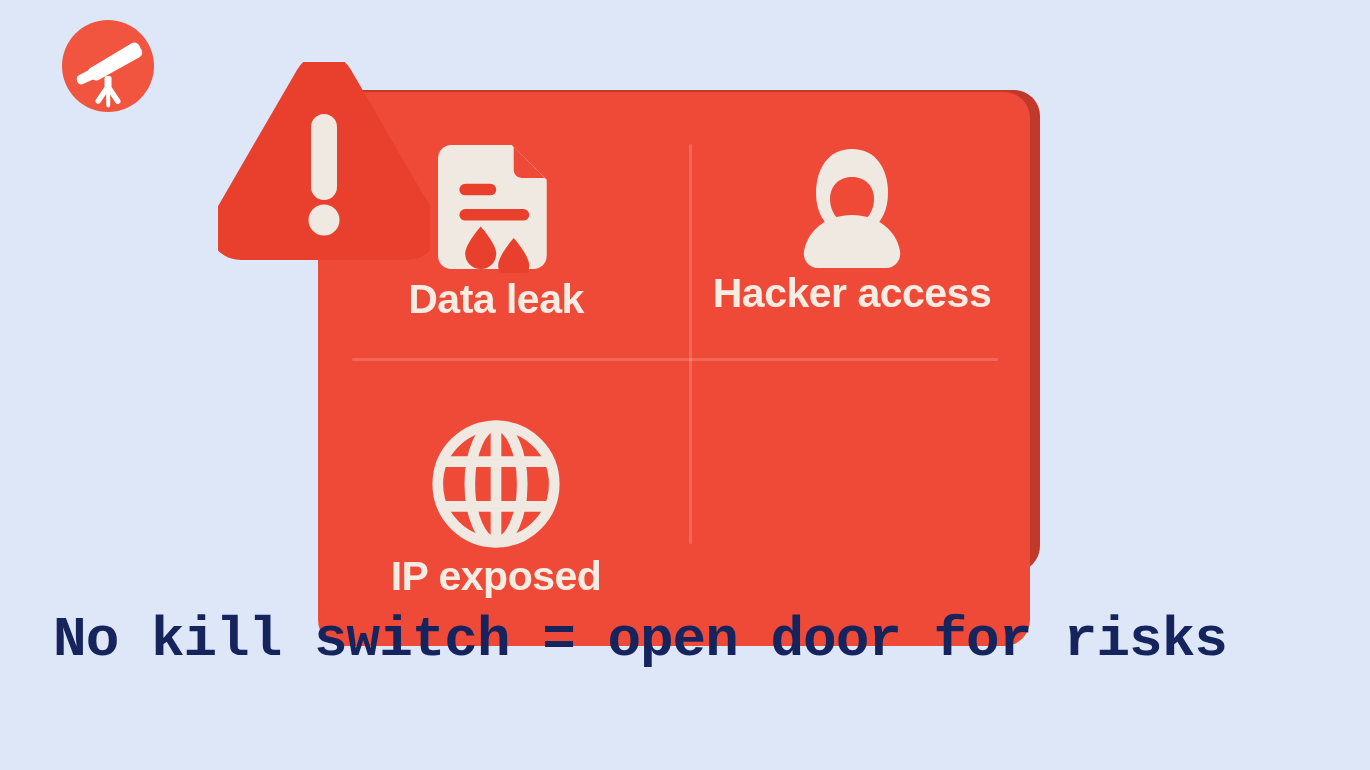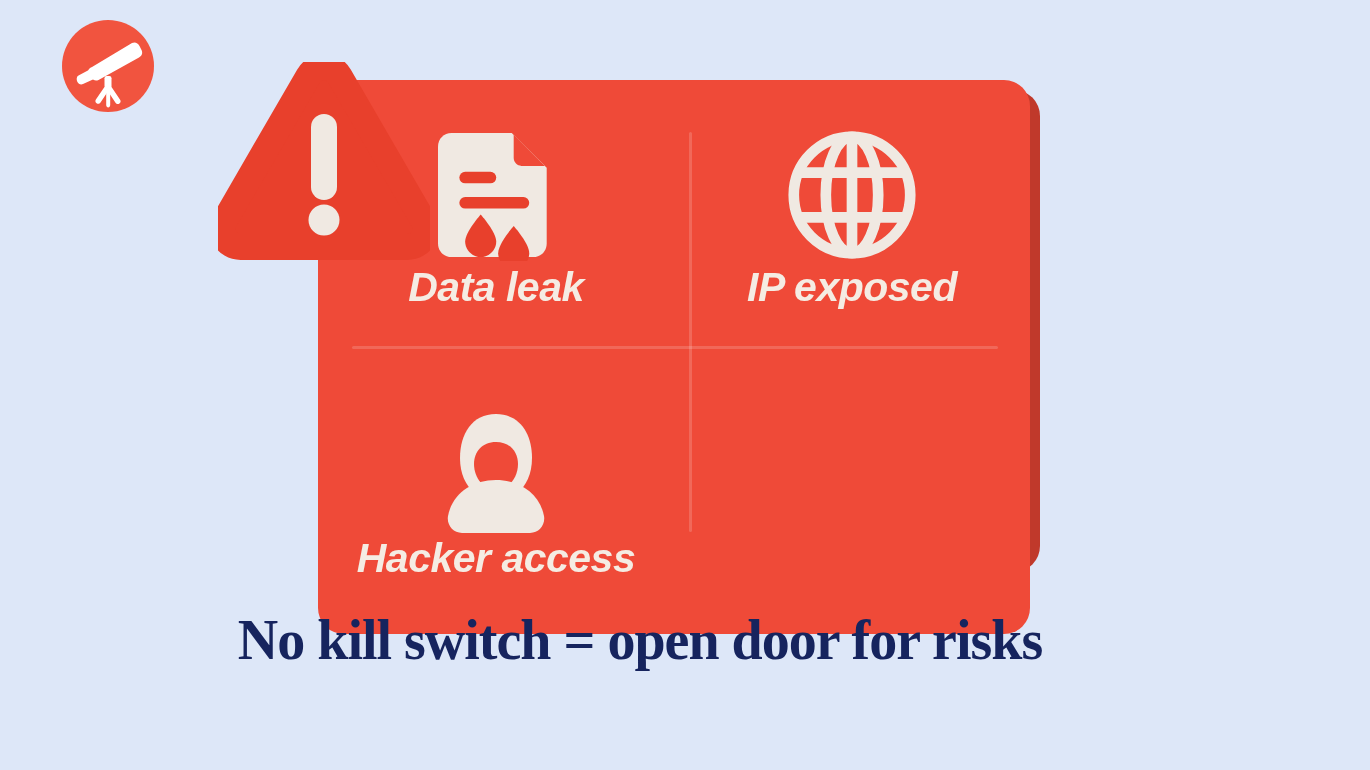--- a/index.html
+++ b/index.html
@@ -47,27 +47,26 @@
     left: 10px;
     top: 10px;
     width: 712px;
     height: 482px;
     background: #c0392b;
     border-radius: 26px;
   }
   #risk-card {
     position: absolute;
     left: 0;
-    top: 0;
+    top: 12px;
     width: 712px;
     height: 554px;
     background: #ef4a38;
     border-radius: 26px;
     overflow: hidden;
-    font-style: italic;
   }
 
   
   .divider-v {
     position: absolute;
     left: 371px;
     top: 52px;
     width: 3px;
     height: 400px;
     background: rgba(255,255,255,0.17);
@@ -126,21 +125,21 @@
   }
 
   
   #caption {
     position: absolute;
     left: 0;
     top: 608px;
     width: 1280px;
     text-align: center;
     color: #16245e;
-    font-family: Liberation Serif, serif;
+    font-family: Liberation Mono, monospace;
     font-weight: bold;
     font-size: 56px;
     letter-spacing: -1px;
     line-height: 1.15;
   }
 </style>
 </head>
 <body>
 
 <div id="brand-logo">
@@ -171,42 +170,42 @@
           <path d="M14 4 H76 L112 40 V118 C112 126 106 132 98 132 H14 C6 132 0 126 0 118 V18 C0 10 6 4 14 4 Z" fill="#f0e9e2"></path>
           <path d="M78 6 L110 38 H86 C81.6 38 78 34.4 78 30 Z" fill="#ef4a38"></path>
           <rect x="22" y="44" width="38" height="12" rx="6" fill="#e8402c"></rect>
           <rect x="22" y="70" width="72" height="12" rx="6" fill="#e8402c"></rect>
           <path d="M44 88 C44 88 60 106 60 116 C60 124.8 52.8 132 44 132 C35.2 132 28 124.8 28 116 C28 106 44 88 44 88 Z" fill="#e8402c"></path>
           <path d="M78 100 C78 100 94 118 94 128 C94 136.8 86.8 144 78 144 C69.2 144 62 136.8 62 128 C62 118 78 100 78 100 Z" fill="#e8402c"></path>
         </svg>
         <div class="q-label">Data leak</div>
       </div>
 
+      <div class="quadrant row-bottom">
+        <svg class="q-icon" viewBox="0 0 124 124">
+          <path d="M62 2 C38 2 26 22 26 46 C26 62 32 74 40 80 L84 80 C92 74 98 62 98 46 C98 22 86 2 62 2 Z" fill="#f0e9e2"></path>
+          <path d="M62 30 C48 30 40 40 40 52 C40 66 50 78 62 78 C74 78 84 66 84 52 C84 40 76 30 62 30 Z" fill="#ef4a38"></path>
+          <path d="M62 68 C38 68 18 82 14 104 C12.5 113 19 121 28 121 L96 121 C105 121 111.5 113 110 104 C106 82 86 68 62 68 Z" fill="#f0e9e2"></path>
+        </svg>
+        <div class="q-label">Hacker access</div>
+      </div>
+
       <div class="quadrant row-top">
         <svg class="q-icon" viewBox="0 0 136 136">
           <g fill="none" stroke="#f0e9e2" stroke-width="11">
             <circle cx="68" cy="68" r="60"></circle>
             <line x1="68" y1="8" x2="68" y2="128"></line>
             <line x1="12" y1="45" x2="124" y2="45"></line>
             <line x1="12" y1="91" x2="124" y2="91"></line>
             <ellipse cx="68" cy="68" rx="27" ry="60"></ellipse>
           </g>
         </svg>
         <div class="q-label">IP exposed</div>
       </div>
 
-      <div class="quadrant row-bottom">
-        <svg class="q-icon" viewBox="0 0 124 124">
-          <path d="M62 2 C38 2 26 22 26 46 C26 62 32 74 40 80 L84 80 C92 74 98 62 98 46 C98 22 86 2 62 2 Z" fill="#f0e9e2"></path>
-          <path d="M62 30 C48 30 40 40 40 52 C40 66 50 78 62 78 C74 78 84 66 84 52 C84 40 76 30 62 30 Z" fill="#ef4a38"></path>
-          <path d="M62 68 C38 68 18 82 14 104 C12.5 113 19 121 28 121 L96 121 C105 121 111.5 113 110 104 C106 82 86 68 62 68 Z" fill="#f0e9e2"></path>
-        </svg>
-        <div class="q-label">Hacker access</div>
-      </div>
-
 
     </div>
   </div>
 </div>
 
 <svg id="warning-triangle" viewBox="0 0 212 205">
   <path d="M90.5 14 C97.5 2 114.5 2 121.5 14 L205 158 C212 170 203.5 185 189.5 185 H22.5 C8.5 185 0 170 7 158 Z" fill="#e8402c" stroke="#e8402c" stroke-width="26" stroke-linejoin="round"></path>
   <rect x="93" y="52" width="26" height="86" rx="13" fill="#f0e9e2"></rect>
   <circle cx="106" cy="158" r="15.5" fill="#f0e9e2"></circle>
 </svg>

